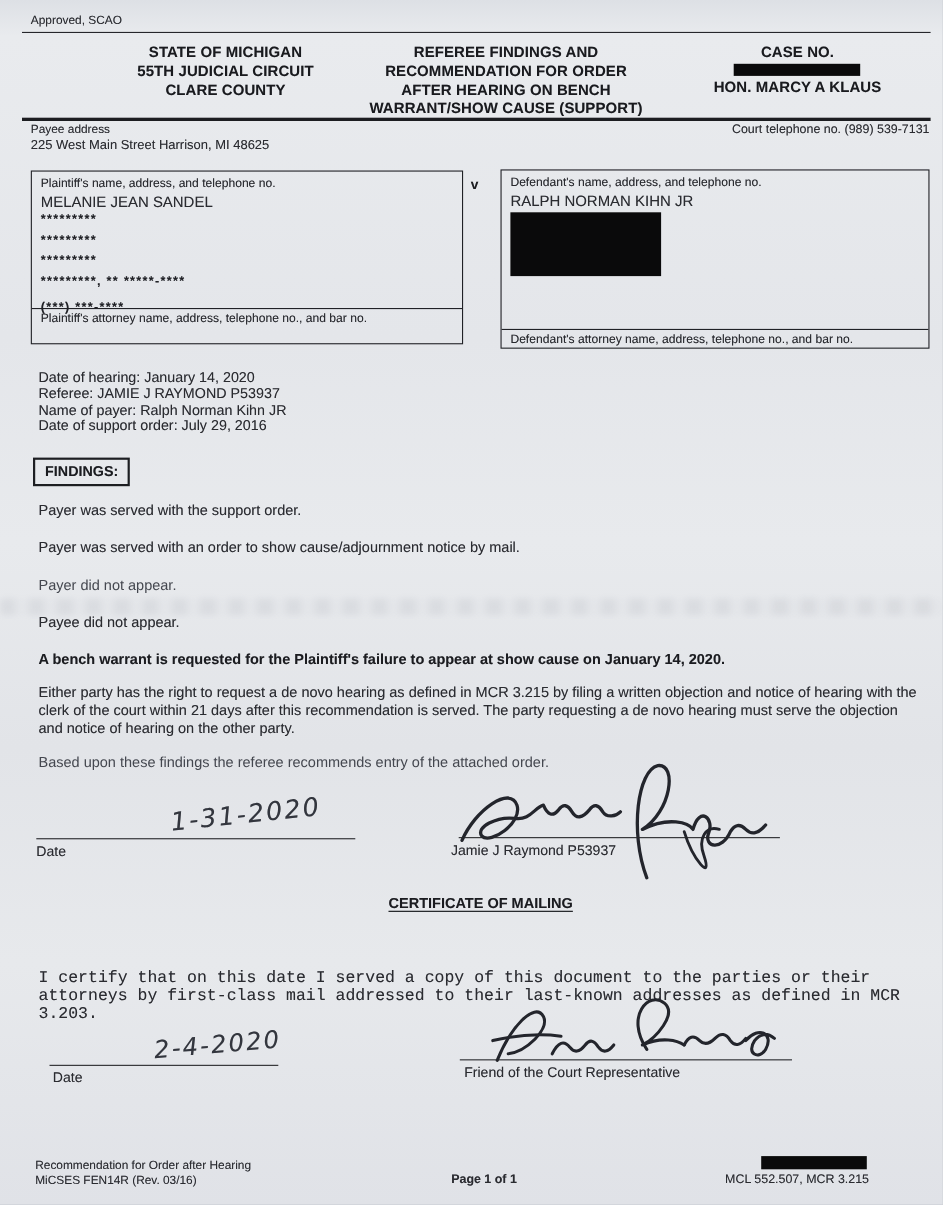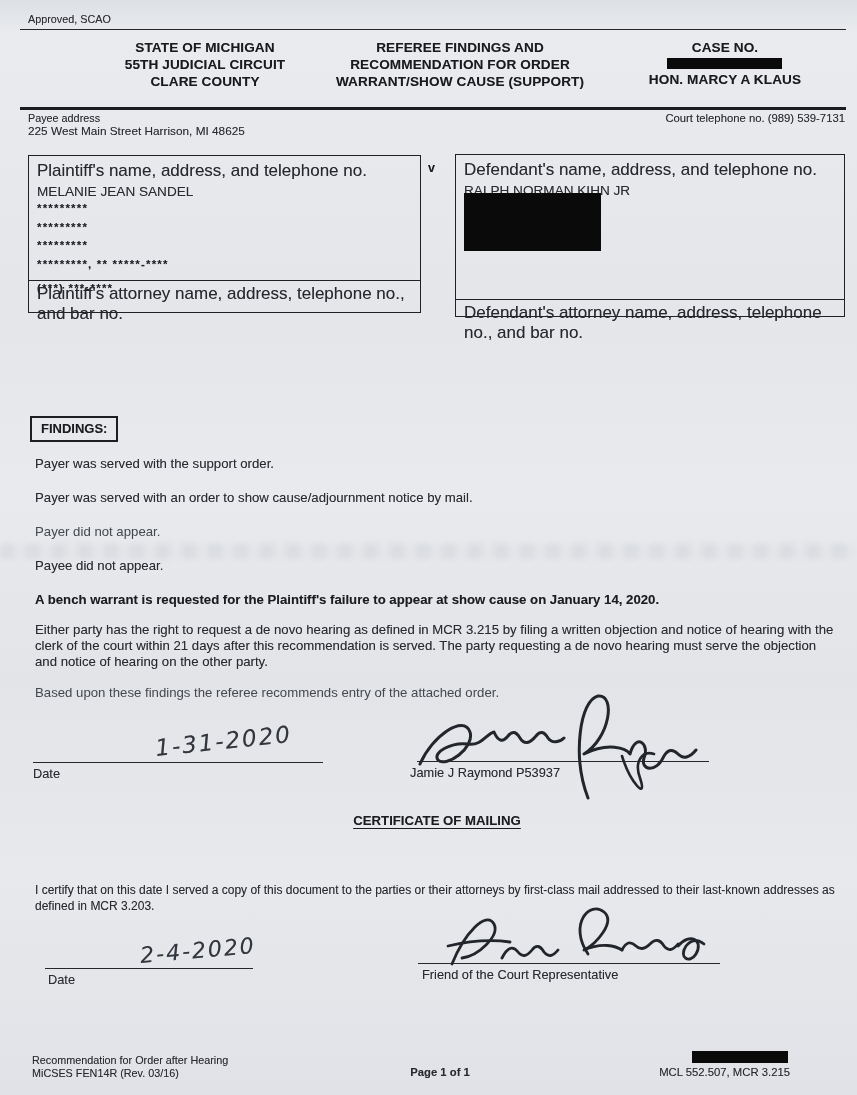--- a/index.html
+++ b/index.html
@@ -14,34 +14,34 @@
     overflow: hidden;
     color: #2a2b30;
     background:
       linear-gradient(180deg, #dde0e5 0%, #e9ebee 3%, #e4e6ea 28%,
                       #e8eaed 45%, #e2e4e8 62%, #e7e9ec 80%, #e0e2e7 100%);
     text-shadow: 0 0 0.5px rgba(30,32,40,0.35);
   }
   .abs { position: absolute; }
   .bold { font-weight: bold; color: #1b1c20; }
   .small { font-size: 10.8px; }
-  .body-txt { font-size: 12px; line-height: 16px; }
+  .body-txt { font-size: 15px; line-height: 16px; font-family: Liberation Mono, monospace; }
   .center { text-align: center; }
 
   .rule { position: absolute; background: #26272b; }
   .rule.thin { height: 1.4px; }
   .rule.thick { height: 2.6px; background: #1c1d21; }
 
   .hdr-col { position: absolute; text-align: center; font-weight: bold;
              font-size: 13.6px; line-height: 17px; color: #191a1e; letter-spacing: 0.1px; }
 
   .redact { position: absolute; background: #0a0a0b; }
 
   .party-box { position: absolute; border: 1.6px solid #202126; }
-  .party-label { font-size: 17px; color: #27282d; }
+  .party-label { font-size: 11px; color: #27282d; }
   .party-name { font-size: 13.6px; margin-top: 3px; color: #2a2b30; }
   .stars { font-size: 11.5px; font-weight: bold; letter-spacing: 1.2px; line-height: 18.5px; color: #202126; }
   .attorney-strip { position: absolute; left: 0; right: 0; border-top: 1.6px solid #202126; padding: 3px 8px; }
 
   .findings-box { position: absolute; border: 2px solid #1d1e22; padding: 3px 9px 4px 9px;
                   font-weight: bold; font-size: 13px; color: #1b1c20; background: transparent; }
 
   .statement { position: absolute; left: 35px; width: 800px; font-size: 13.2px; }
   .faded { color: #44474f; text-shadow: none; }
 
@@ -71,20 +71,21 @@
 
   <div class="hdr-col" style="left:55px; top:39px; width:300px;">
     <div>STATE OF MICHIGAN</div>
     <div>55TH JUDICIAL CIRCUIT</div>
     <div>CLARE COUNTY</div>
   </div>
 
   <div class="hdr-col" style="left:295px; top:39px; width:330px;">
     <div>REFEREE FINDINGS AND</div>
     <div>RECOMMENDATION FOR ORDER</div>
+    <div>AFTER HEARING ON BENCH</div>
     <div>WARRANT/SHOW CAUSE (SUPPORT)</div>
   </div>
 
   <div class="hdr-col" style="left:625px; top:39px; width:200px;">
     <div>CASE NO.</div>
     <div class="redact" style="position:relative; left:42px; top:2px; width:115px; height:11px; margin-bottom:4px;"></div>
     <div>HON. MARCY A KLAUS</div>
   </div>
 
   <div class="rule thick" style="left:20px; top:107px; width:826px;"></div>
@@ -116,20 +117,26 @@
     <div style="padding:5px 8px 0 8px;">
       <div class="party-label">Defendant's name, address, and telephone no.</div>
       <div class="party-name">RALPH NORMAN KIHN JR</div>
     </div>
     <div class="redact" style="left:8px; top:38px; width:137px; height:58px;"></div>
     <div class="attorney-strip" style="top:144px;">
       <div class="party-label">Defendant's attorney name, address, telephone no., and bar no.</div>
     </div>
   </div>
 
+  <div class="abs" style="left:35px; top:336px; font-size:13px; line-height:14.8px;">
+    <div>Date of hearing: January 14, 2020</div>
+    <div>Referee: JAMIE J RAYMOND P53937</div>
+    <div>Name of payer: Ralph Norman Kihn JR</div>
+    <div>Date of support order: July 29, 2016</div>
+  </div>
 
   <div class="findings-box" style="left:30px; top:416px;">FINDINGS:</div>
 
   <div class="statement" style="top:456px;">Payer was served with the support order.</div>
   <div class="statement" style="top:490px;">Payer was served with an order to show cause/adjournment notice by mail.</div>
   <div class="statement faded" style="top:524px;">Payer did not appear.</div>
   <div class="bleed" style="top:544px;"></div>
   <div class="statement" style="top:558px;">Payee did not appear.</div>
 
   <div class="statement bold" style="top:592px; color:#1b1c20;">A bench warrant is requested for the Plaintiff's failure to appear at show cause on January 14, 2020.</div>

